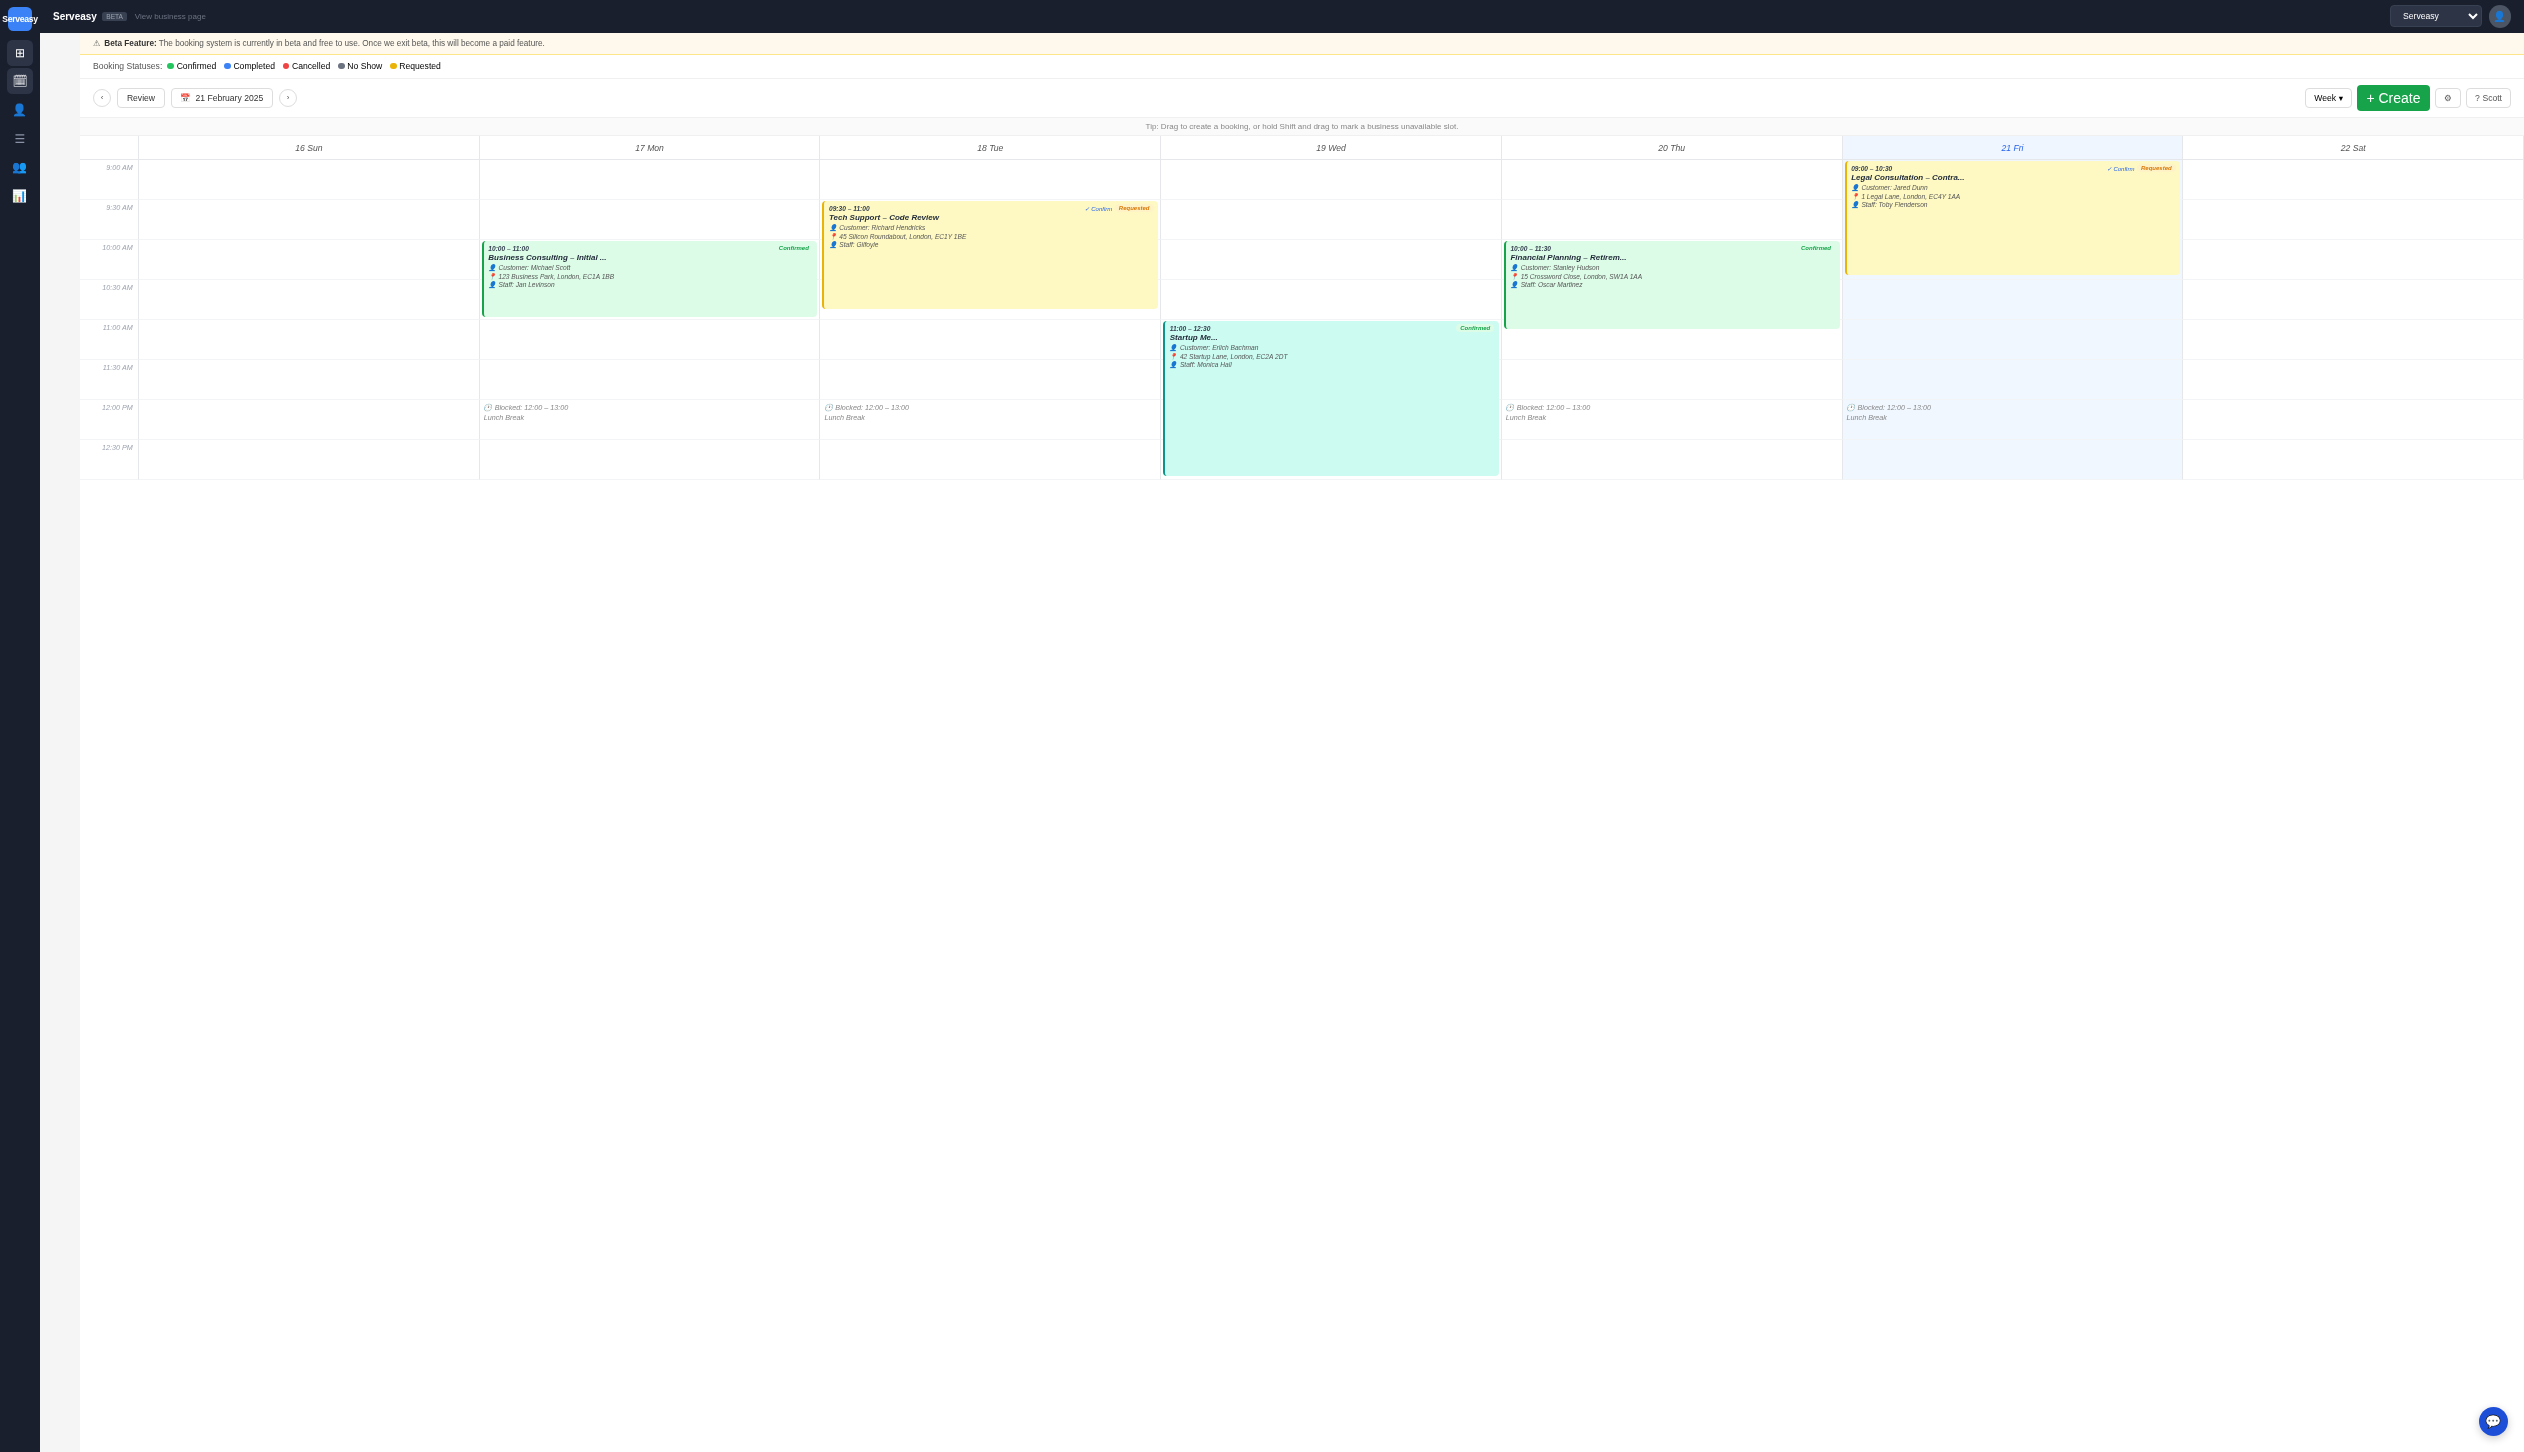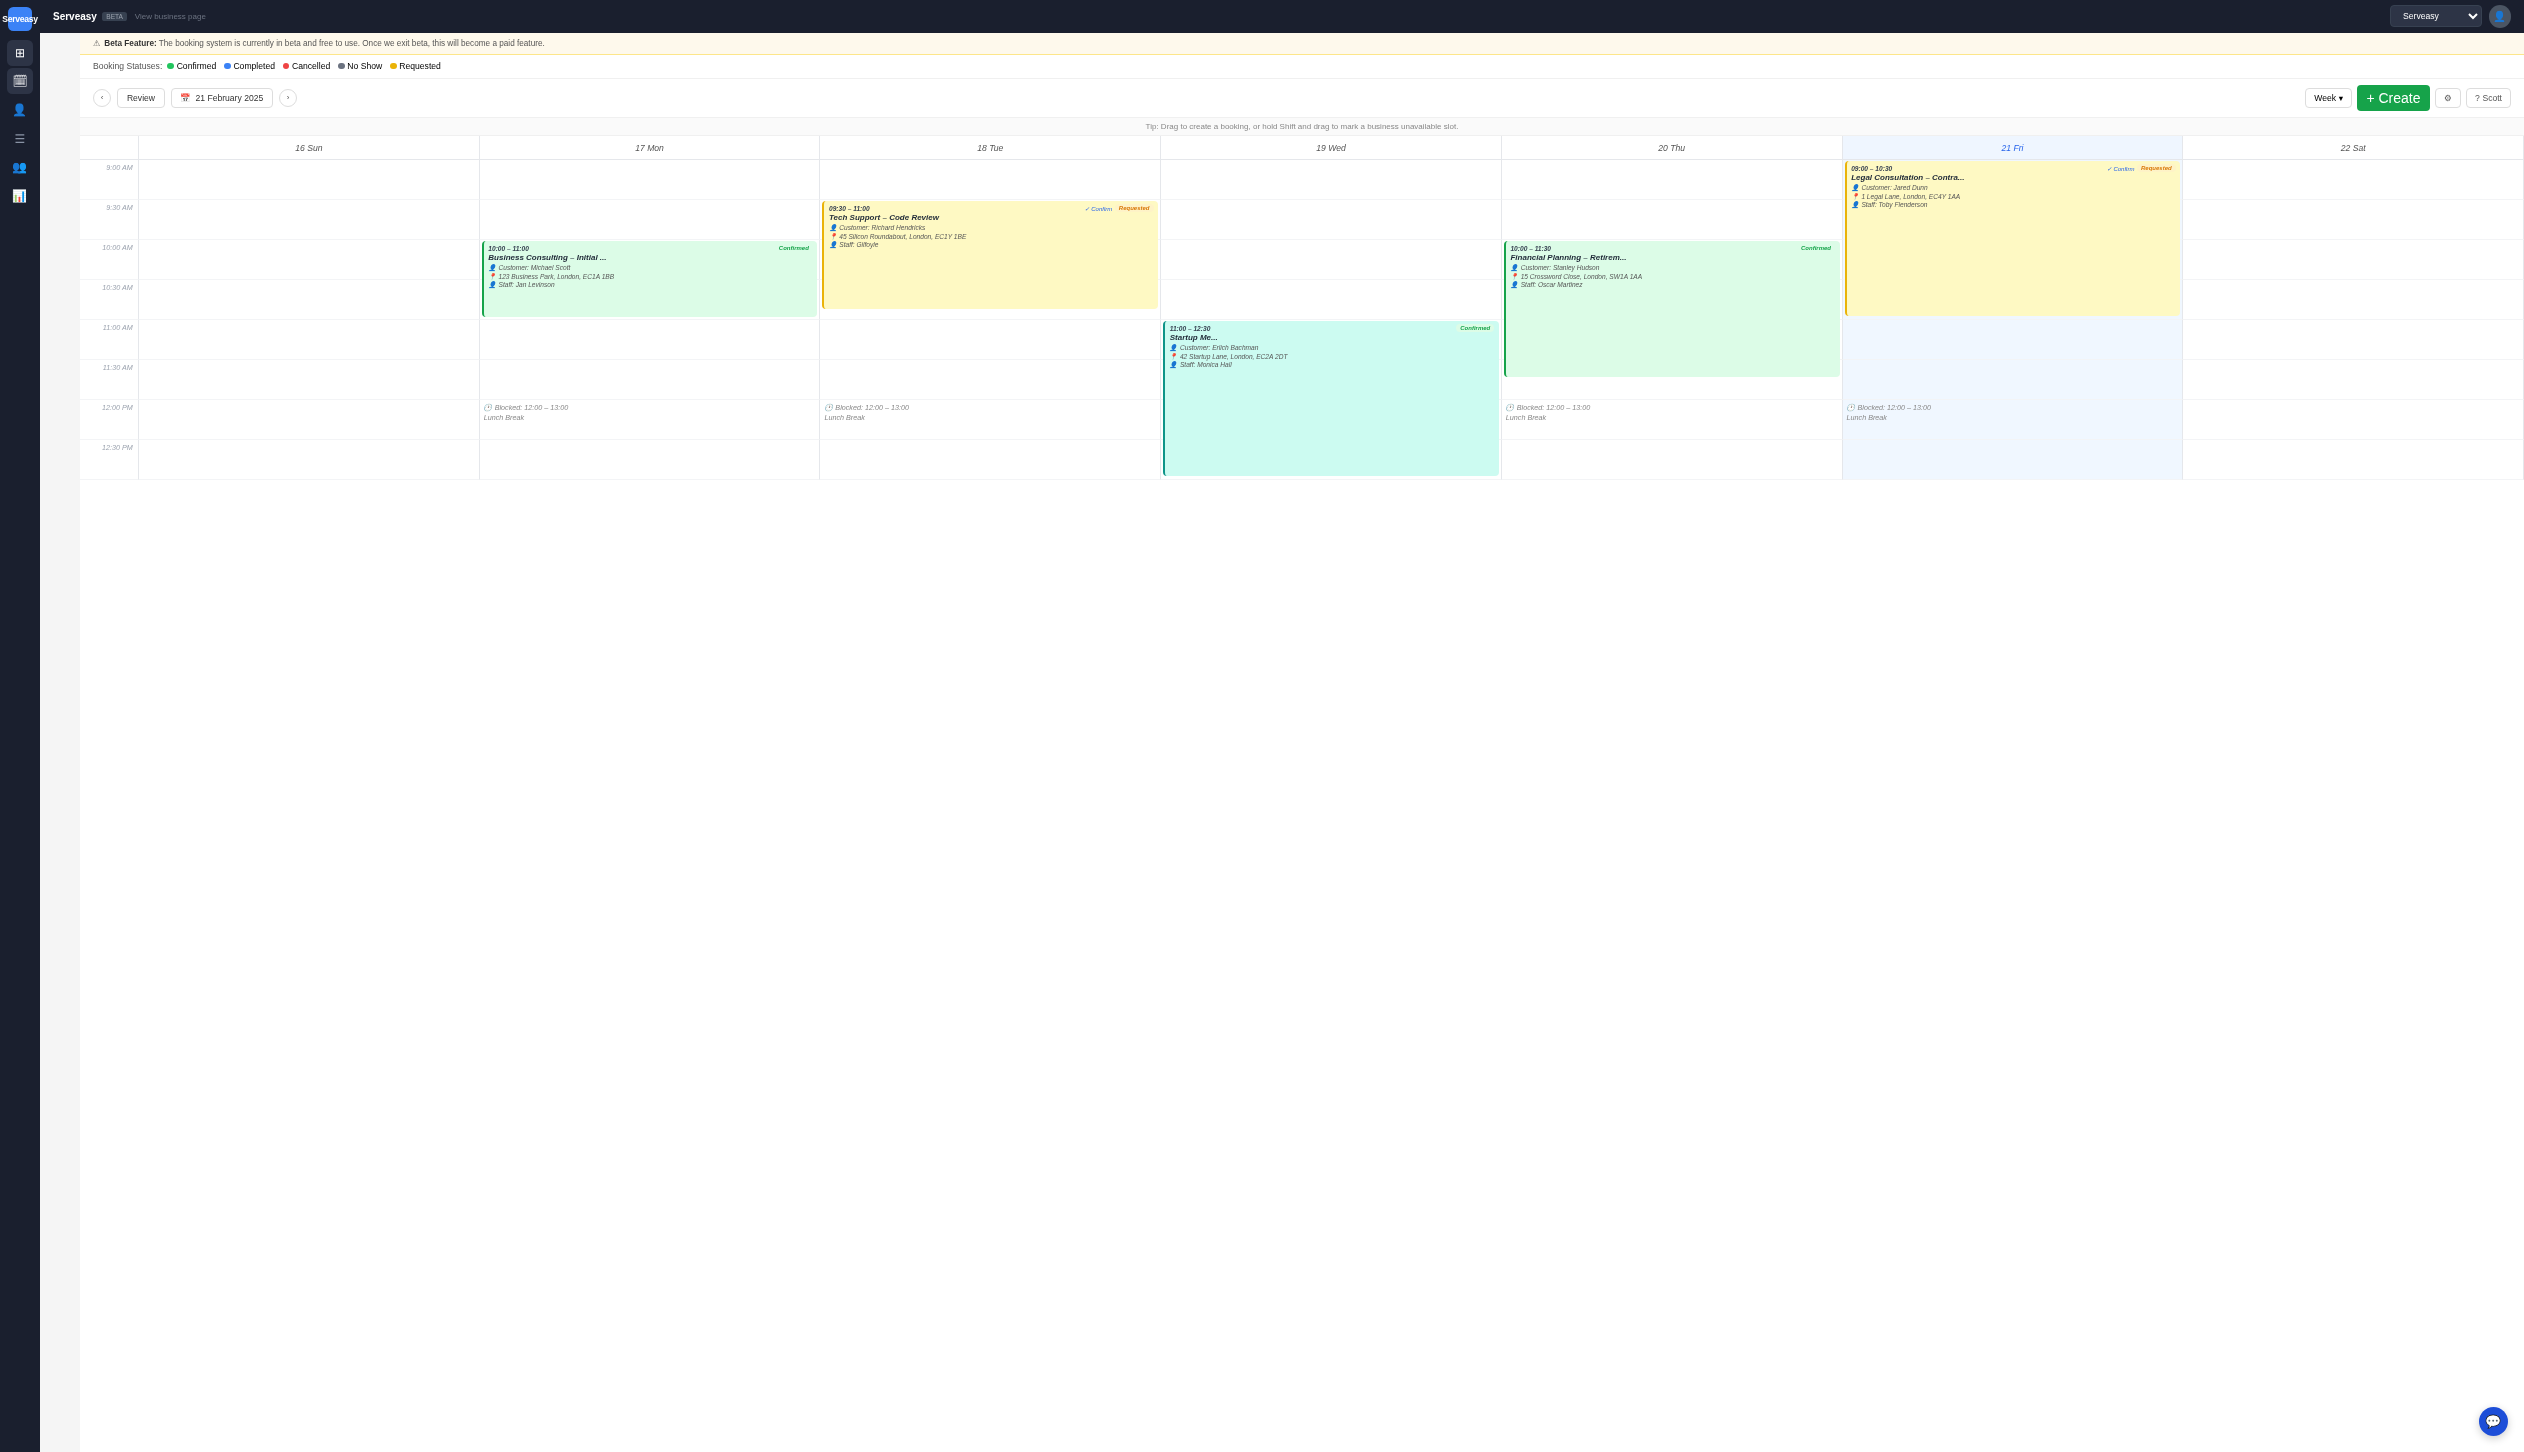--- a/index.html
+++ b/index.html
@@ -490,21 +490,21 @@
         <div class="cal-header-cell">20 Thu</div>
         <div class="cal-header-cell today-col">21 Fri</div>
         <div class="cal-header-cell">22 Sat</div>
         <div class="cal-time-cell">9:00 AM</div>
         <div class="cal-day-cell"></div>
         <div class="cal-day-cell"></div>
         <div class="cal-day-cell"></div>
         <div class="cal-day-cell"></div>
         <div class="cal-day-cell"></div>
         <div class="cal-day-cell today-col">
-          <div class="booking-card card-yellow" style="top: 0.7px; height: 155px; z-index: 5;">
+          <div class="booking-card card-yellow" style="top: 0.7px; height: 114px; z-index: 5;">
             <div class="card-header">
     <span class="card-time">09:00 – 10:30</span>
     <div style="display:flex;align-items:center;gap:2.6px;">
                 <span class="confirm-link">✓ Confirm</span>
                 <span class="badge badge-requested">Requested</span>
               </div>
             </div>
             <div class="card-title">Legal Consultation – Contra...</div>
             <div class="card-detail">
               <span>👤</span>
@@ -573,21 +573,21 @@
             </div>
             <div class="card-detail">
               <span>👤</span>
               <span>Staff: Jan Levinson</span>
             </div>
           </div>
         </div>
         <div class="cal-day-cell"></div>
         <div class="cal-day-cell"></div>
         <div class="cal-day-cell">
-          <div class="booking-card card-green" style="top: 0.7px; height: 136px; z-index: 5;">
+          <div class="booking-card card-green" style="top: 0.7px; height: 88px; z-index: 5;">
             <div class="card-header">
     <span class="card-time">10:00 – 11:30</span>
     <div style="display:flex;align-items:center;gap:2.6px;">
                 <span class="badge badge-confirmed">Confirmed</span>
               </div>
             </div>
             <div class="card-title">Financial Planning – Retirem...</div>
             <div class="card-detail">
               <span>👤</span>
               <span>Customer: Stanley Hudson</span>

